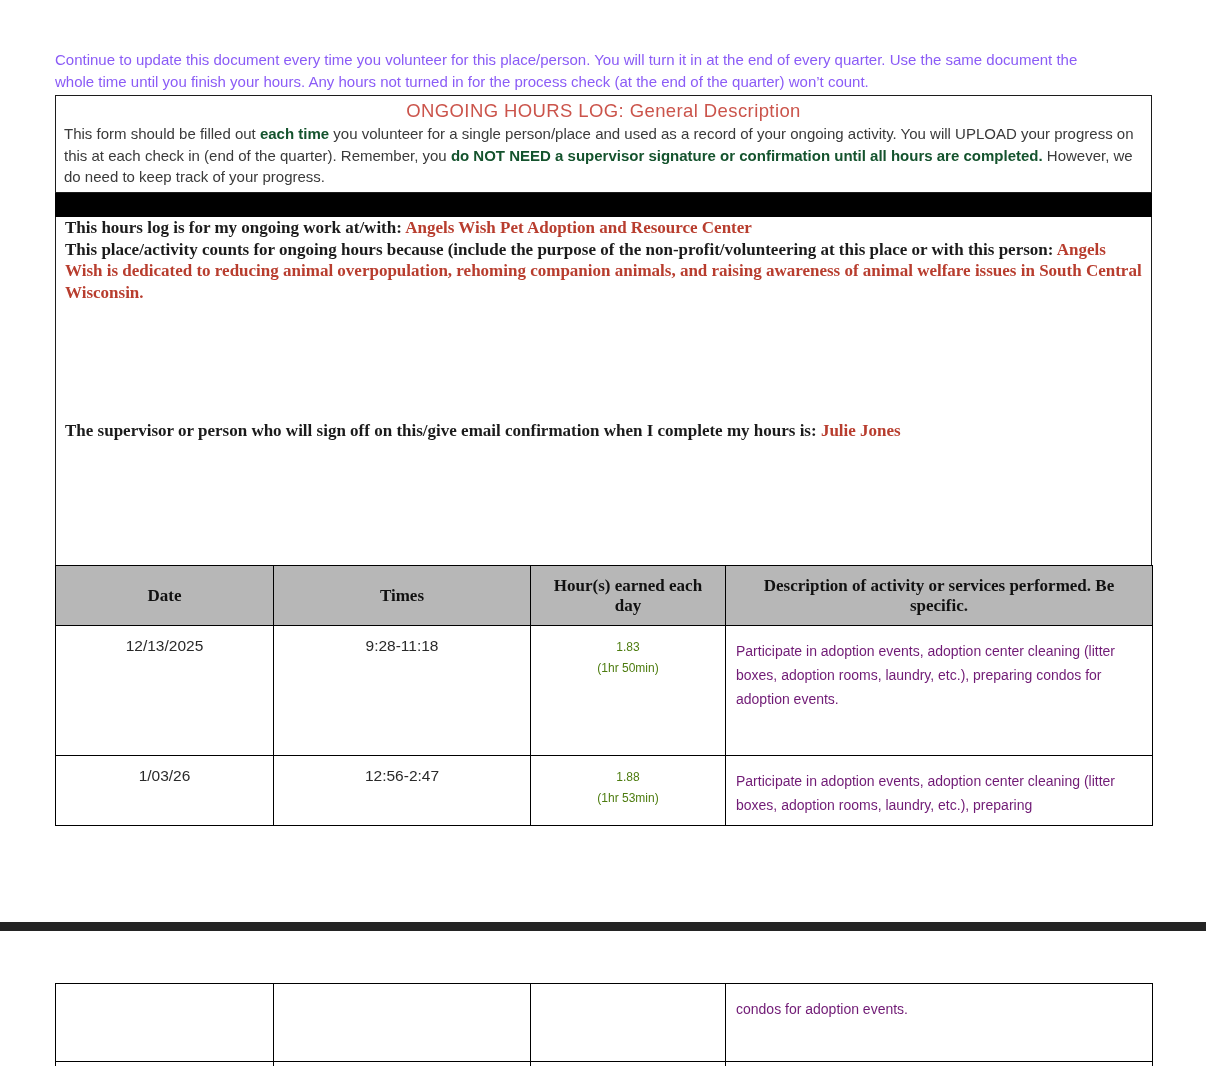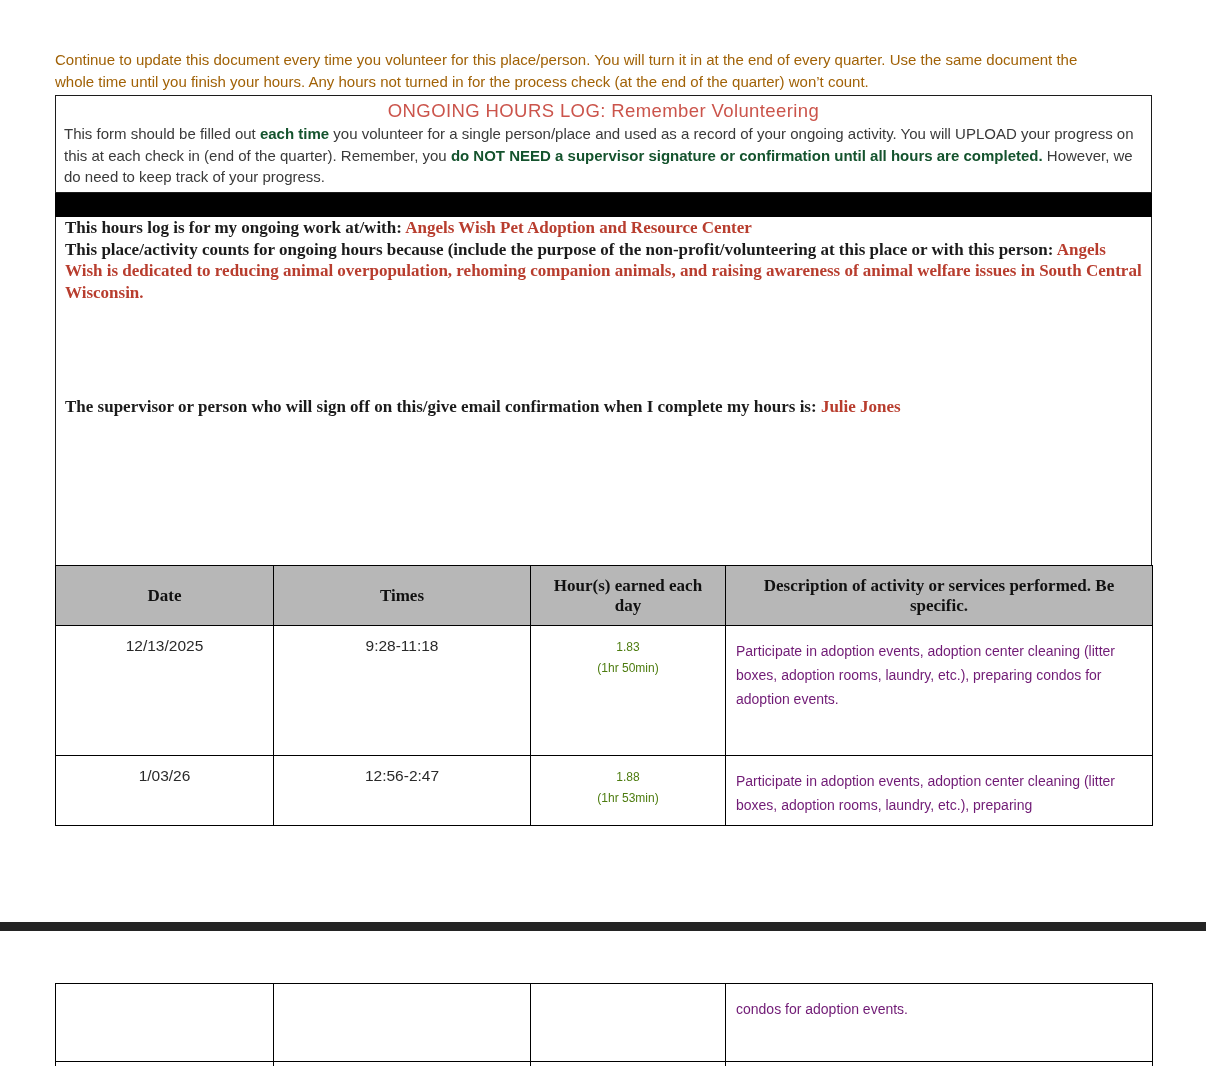--- a/index.html
+++ b/index.html
@@ -2,39 +2,39 @@
 <html><head>
 <meta charset="utf-8">
 <style>
   * { margin:0; padding:0; box-sizing:border-box; }
   html,body { width:1206px; height:1066px; background:#ffffff; overflow:hidden; position:relative;
               font-family:"Liberation Sans", sans-serif; }
 
   .abs { position:absolute; }
 
   
-  .top-note { left:55px; top:49px; width:1046px; font-size:15px; line-height:21.5px; color:#a16207; }
+  .top-note { left:55px; top:49px; width:1046px; font-size:15px; line-height:21.5px; color:#8b5cf6; }
 
   
   .intro-box { left:55px; top:95px; width:1097px; height:98px; border:1px solid #1c1c1c; background:#fff; }
   .intro-title { text-align:center; margin-top:4px; font-size:18.5px; letter-spacing:0.4px; color:#cb544b;
                  font-family:"Liberation Sans", sans-serif; }
   .intro-body { padding:0 8px; font-size:15px; line-height:21.5px; color:#3a3a3a; margin-top:1px; }
   .intro-body b { color:#14532d; }
 
   
   .black-bar { left:55px; top:193px; width:1097px; height:24px; background:#000; }
 
   
   .info-cell { left:55px; top:217px; width:1097px; height:348px;
                border-left:1px solid #1c1c1c; border-right:1px solid #1c1c1c;
                font-family:"Liberation Serif", serif; font-weight:bold; color:#1b1b1b; }
   .info-cell p { font-size:17px; line-height:21.7px; padding:0 9px; }
   .p-log { }
-  .p-supervisor { margin-top:92px; }
+  .p-supervisor { margin-top:116px; }
   .p-contact { margin-top:24px; }
   .red { color:#b83d2e; }
 
   
   table.log { border-collapse:collapse; width:1097px; table-layout:fixed; }
   table.log td, table.log th { border:1px solid #000; }
   .sheet1-table { left:55px; top:565px; }
   .sheet2-table { left:55px; top:983px; }
 
   th.hdr { background:#b7b7b7; height:60px; text-align:center; vertical-align:middle;
@@ -52,21 +52,21 @@
 
   
   .page-break { left:0; top:922px; width:1206px; height:9px; background:#242424; }
 </style>
 </head>
 <body>
 
 <div class="abs top-note">Continue to update this document every time you volunteer for this place/person. You will turn it in at the end of every quarter. Use the same document the whole time until you finish your hours. Any hours not turned in for the process check (at the end of the quarter) won’t count.</div>
 
 <div class="abs intro-box">
-  <div class="intro-title">ONGOING HOURS LOG: Remember Volunteering</div>
+  <div class="intro-title">ONGOING HOURS LOG: General Description</div>
   <div class="intro-body"><span>This form should be filled out </span><b>each time</b><span> you volunteer for a single person/place and used as a record of your ongoing activity. You will UPLOAD your progress on this at each check in (end of the quarter). Remember, you </span><b>do NOT NEED a supervisor signature or confirmation until all hours are completed.</b><span> However, we do need to keep track of your progress.</span></div>
 </div>
 
 <div class="abs black-bar"></div>
 
 <div class="abs info-cell">
   <p class="p-log"><span>This hours log is for my ongoing work at/with: </span><span class="red">Angels Wish Pet Adoption and Resource Center</span><br>
   <span>This place/activity counts for ongoing hours because (include the purpose of the non-profit/volunteering at this place or with this person: </span><span class="red">Angels Wish is dedicated to reducing animal overpopulation, rehoming companion animals, and raising awareness of animal welfare issues in South Central Wisconsin.</span></p>
 
   <p class="p-supervisor"><span>The supervisor or person who will sign off on this/give email confirmation when I complete my hours is: </span><span class="red">Julie Jones</span></p>

